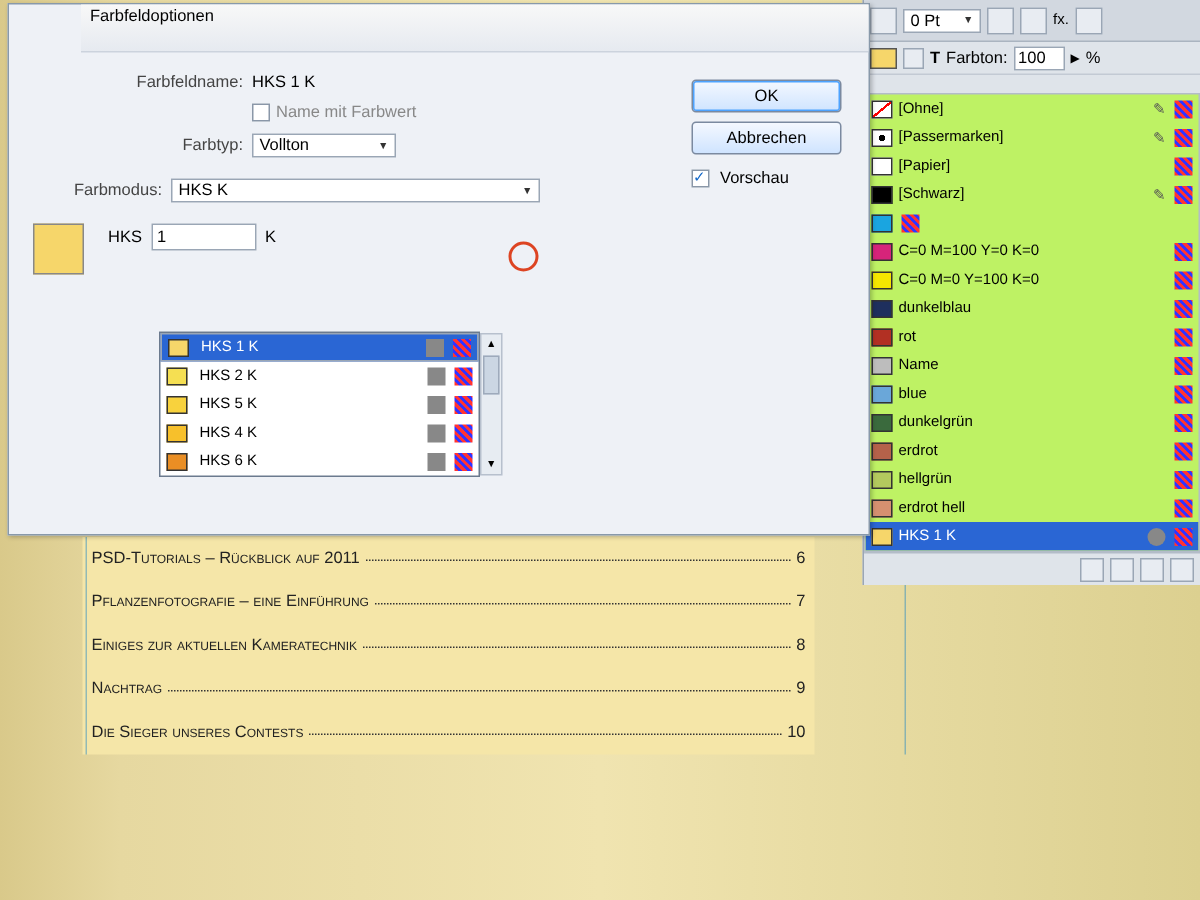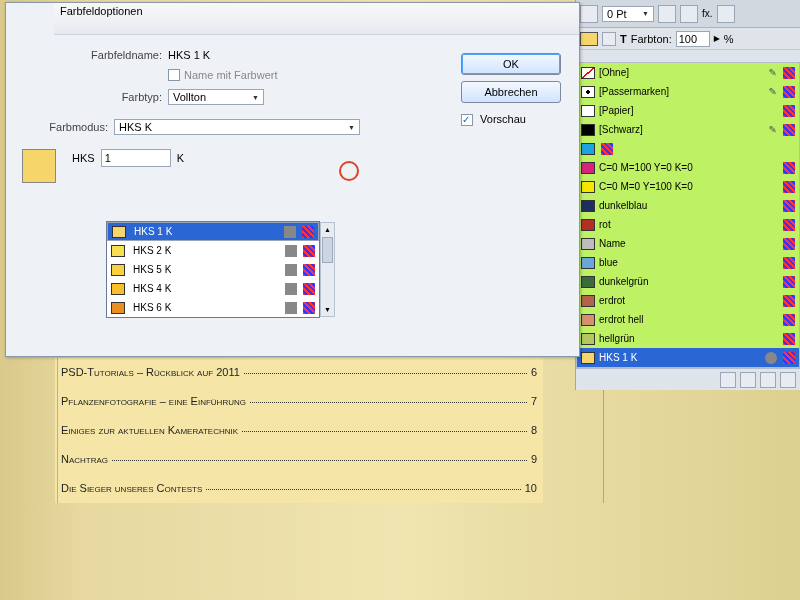--- a/index.html
+++ b/index.html
@@ -192,27 +192,27 @@
         <span class="swc" style="background:#3a6a3d"></span>
         <span class="nm">dunkelgrün</span>
         <span class="mini-ic x"></span>
       </div>
       <div class="sw-row">
         <span class="swc" style="background:#b5624a"></span>
         <span class="nm">erdrot</span>
         <span class="mini-ic x"></span>
       </div>
       <div class="sw-row">
+        <span class="swc" style="background:#b3c95e"></span>
+        <span class="nm">hellgrün</span>
+        <span class="mini-ic x"></span>
+      </div>
+      <div class="sw-row">
         <span class="swc" style="background:#d59070"></span>
         <span class="nm">erdrot hell</span>
-        <span class="mini-ic x"></span>
-      </div>
-      <div class="sw-row">
-        <span class="swc" style="background:#b3c95e"></span>
-        <span class="nm">hellgrün</span>
         <span class="mini-ic x"></span>
       </div>
       <div class="sw-row hl">
         <span class="swc" style="background:#f6d66a"></span>
         <span class="nm">HKS 1 K</span>
         <span class="mini-ic" style="background:#888;border-radius:50%"></span>
         <span class="mini-ic x"></span>
       </div>
     </div>
   <div class="panel-footer">

